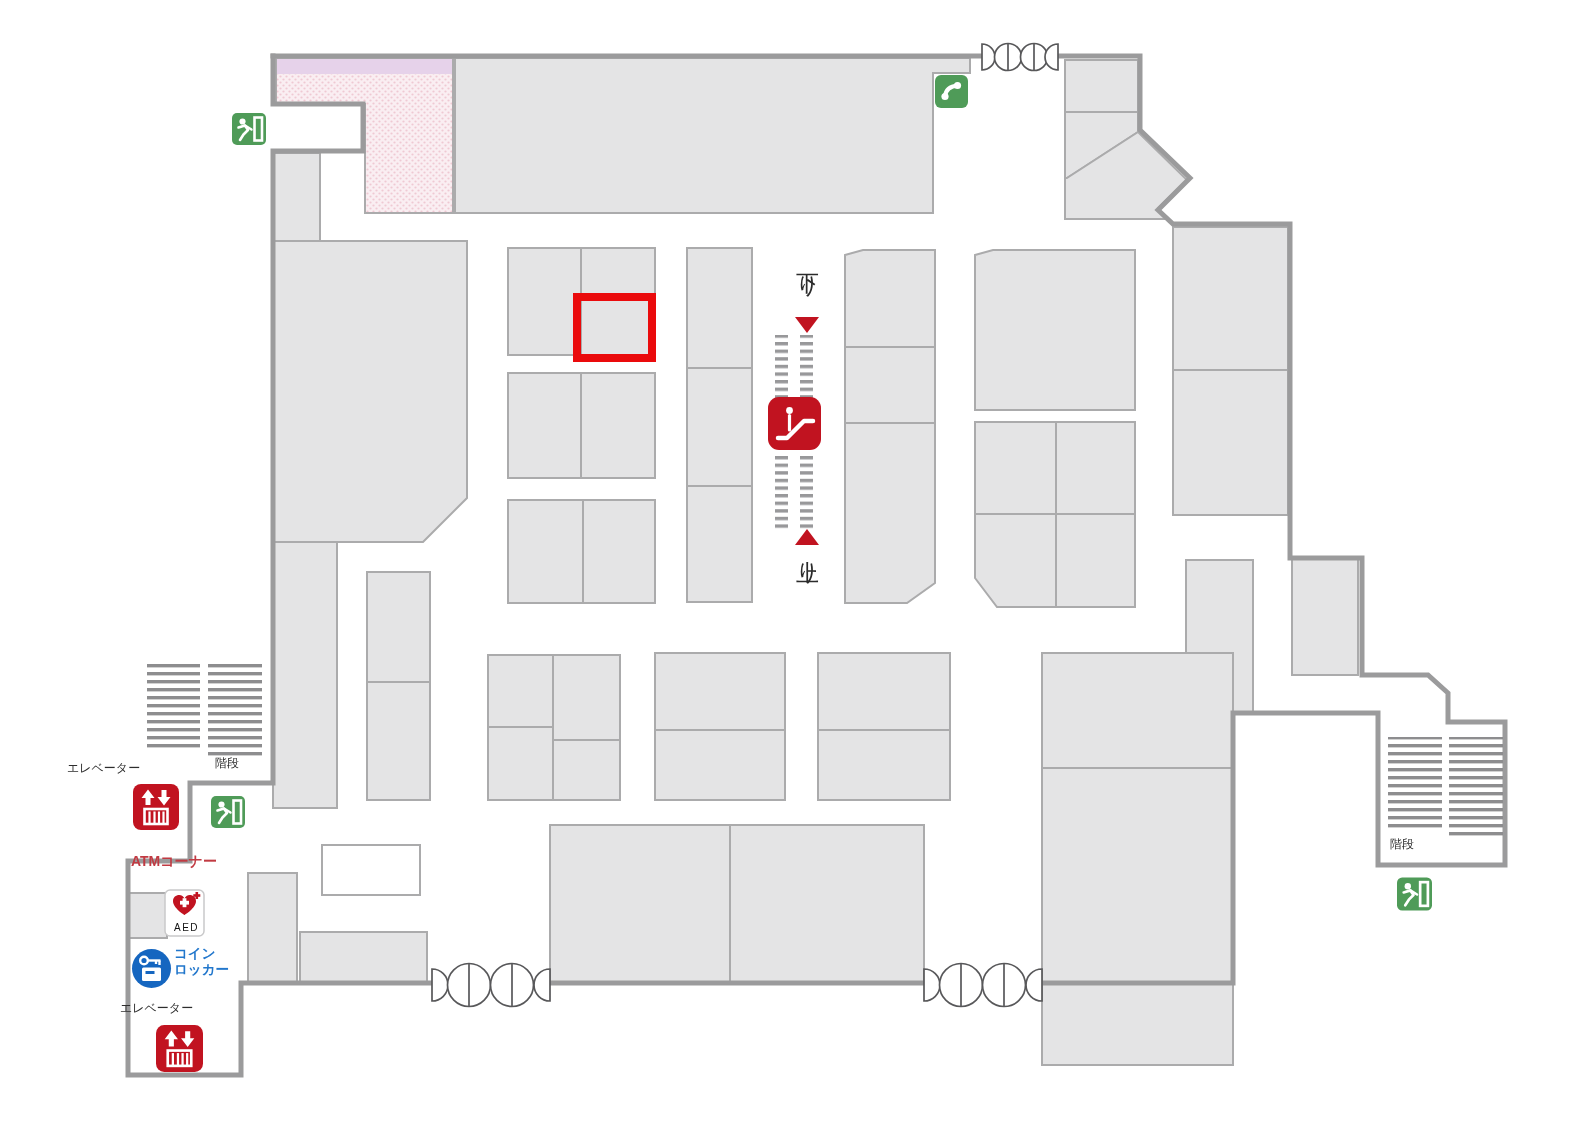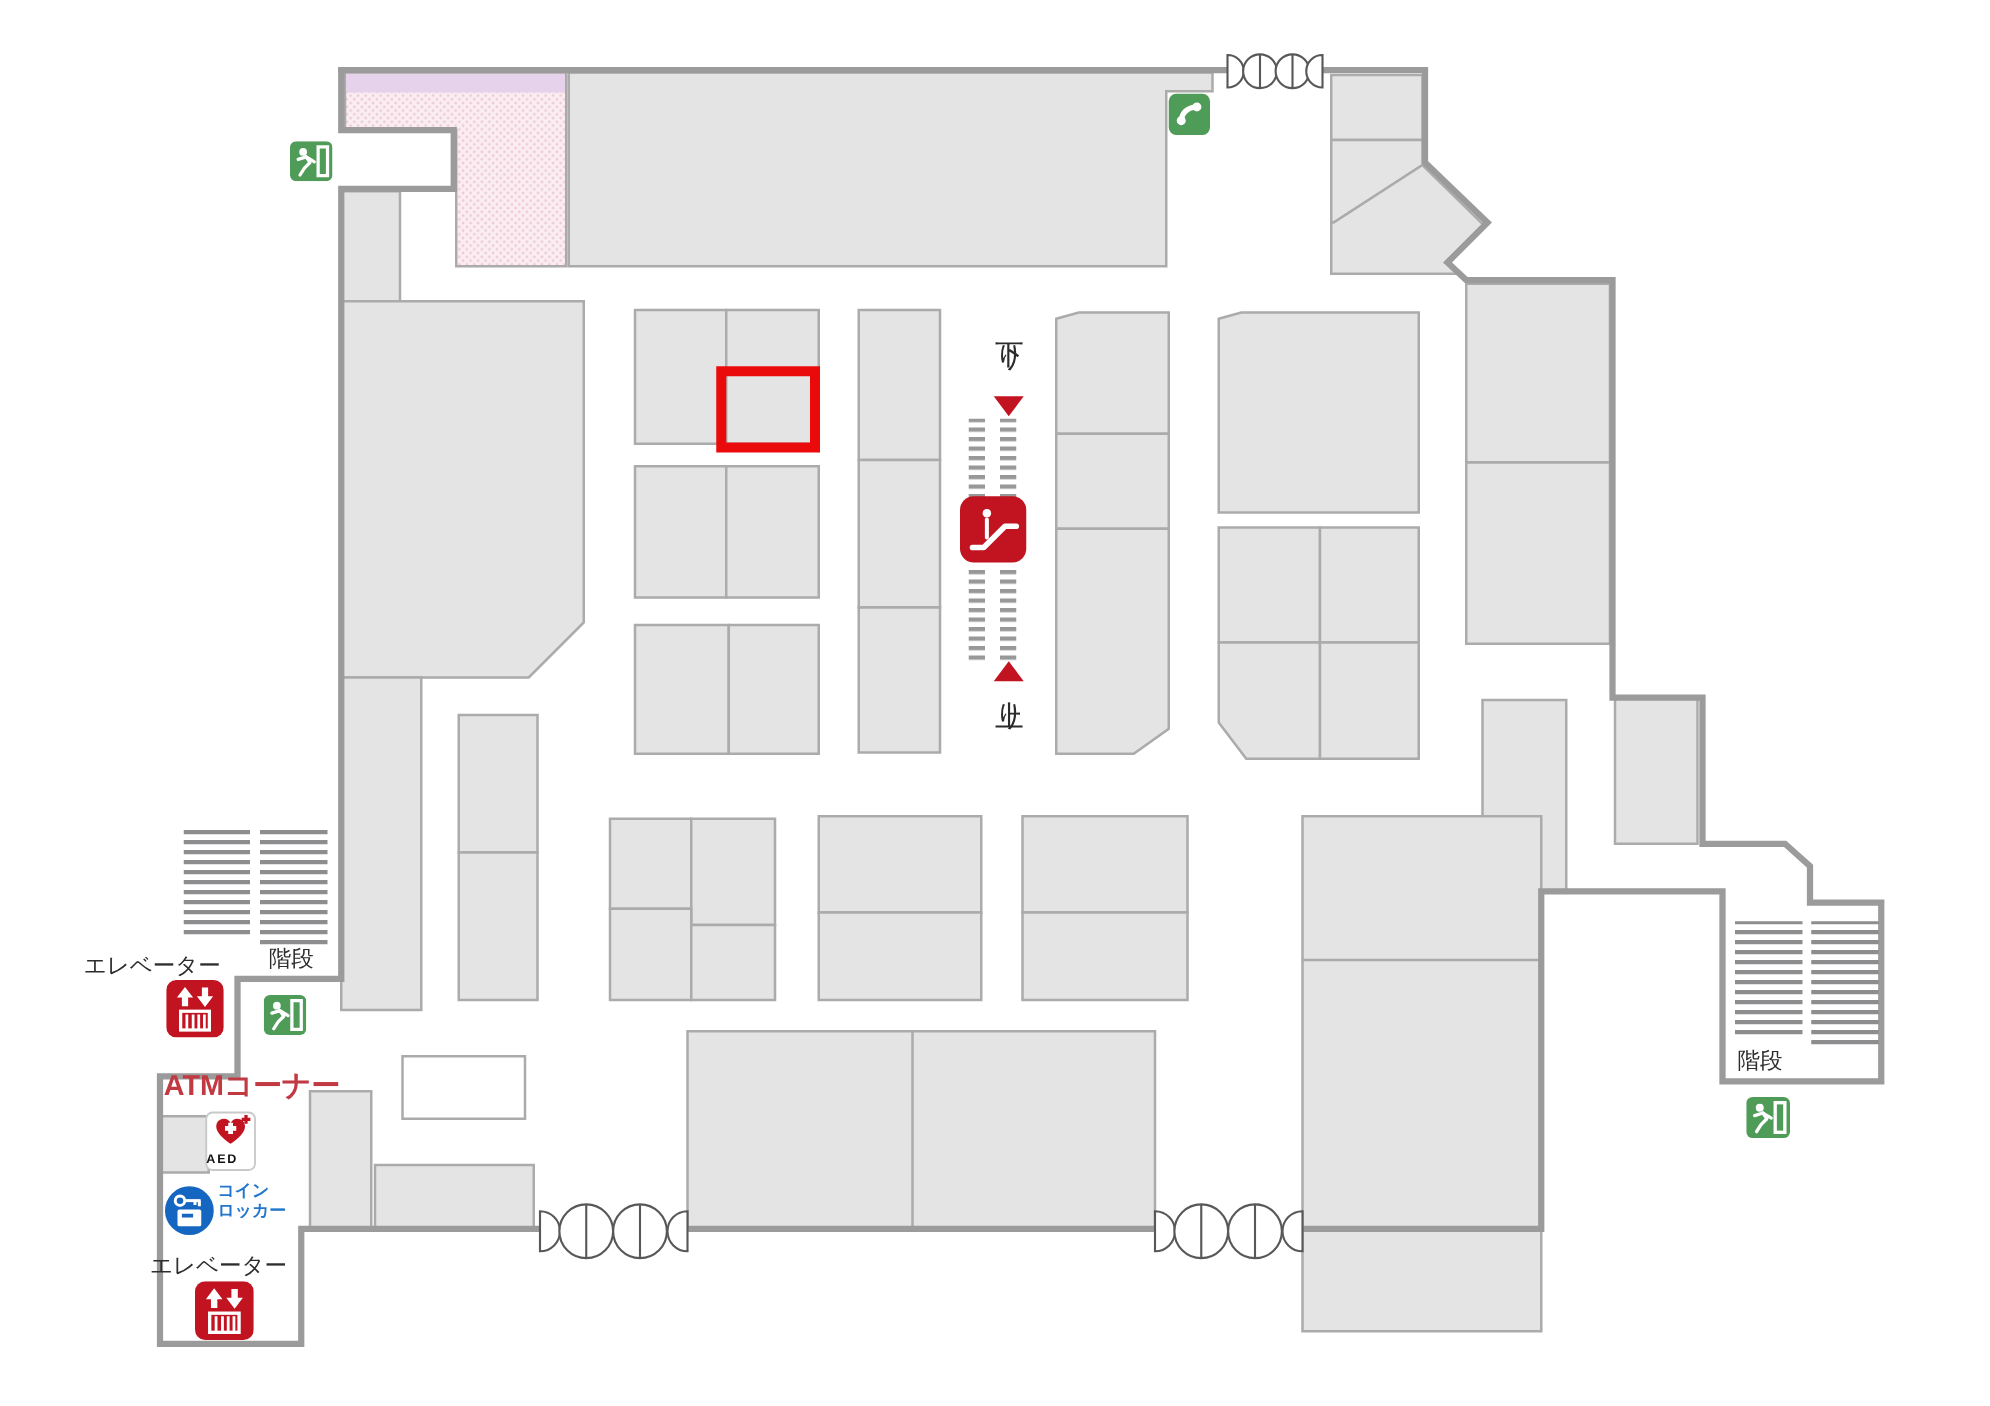--- a/index.html
+++ b/index.html
@@ -10,25 +10,25 @@
   .wall{fill:none;stroke:var(--wall);stroke-width:5;stroke-linecap:square;stroke-linejoin:miter;}
   .divl{stroke:var(--block-stroke);stroke-width:2;}
   .door-lobe{fill:#fff;stroke:var(--door-stroke);stroke-width:1.7;}
   .door-line{stroke:var(--door-stroke);stroke-width:1.7;}
   .white-room{fill:#fff;stroke:var(--block-stroke);stroke-width:2;}
   .pink-base{fill:var(--pink-base);} .pink-dot{fill:var(--pink-dot);}
   .lav{fill:var(--lavender);}
   .stair-bar{fill:var(--stairs-bar);} .esc-bar{fill:var(--stripe);}
   .red-fill{fill:var(--red);} .green-fill{fill:var(--green);} .blue-fill{fill:var(--blue);}
   .hl{fill:none;stroke:var(--highlight);stroke-width:8;}
-  .label{position:absolute;color:var(--label);font-size:18px;white-space:nowrap;}
+  .label{position:absolute;color:var(--label);font-size:12px;white-space:nowrap;}
   .label.vert{writing-mode:vertical-rl;text-orientation:upright;font-size:23px;letter-spacing:3px;color:#2b2b2b;}
-  .label.atm{color:var(--atm-red);font-size:23px;font-weight:600;}
+  .label.atm{color:var(--atm-red);font-size:14px;font-weight:600;}
   .label.coin{color:var(--blue-text);font-size:13.5px;font-weight:700;line-height:1.15;font-family:Liberation Mono, monospace;}
-  .label.aed{color:#111;font-size:10px;font-weight:700;letter-spacing:1.5px;text-align:left;width:43px;}
+  .label.aed{color:#111;font-size:10px;font-weight:400;letter-spacing:1.5px;text-align:center;width:43px;}
 </style>
 </head>
 <body>
 
 <div id="stage">
 
 <svg id="plan" width="1592" height="1125" viewBox="0 0 1592 1125">
   <defs>
     <pattern id="pinkdots" width="6" height="6" patternUnits="userSpaceOnUse">
       <rect width="6" height="6" class="pink-base"></rect>

